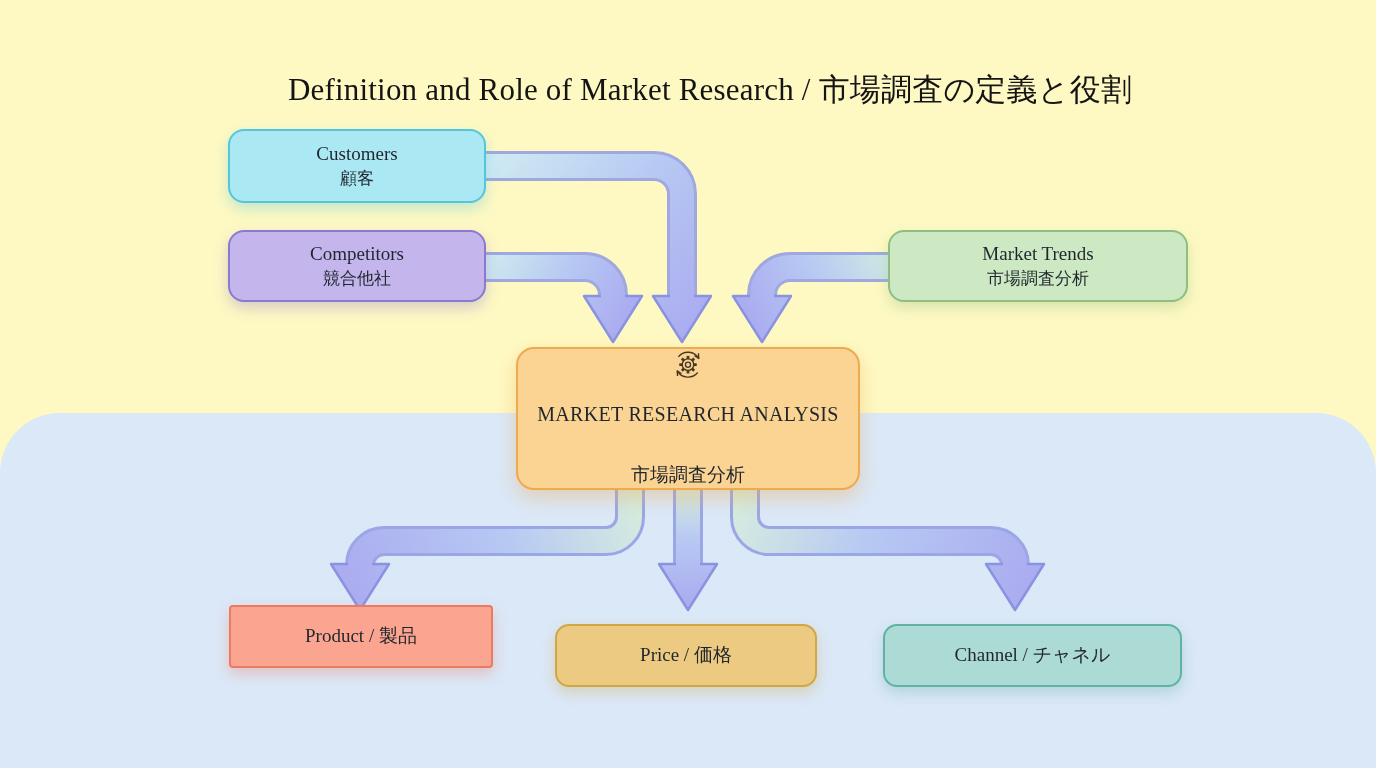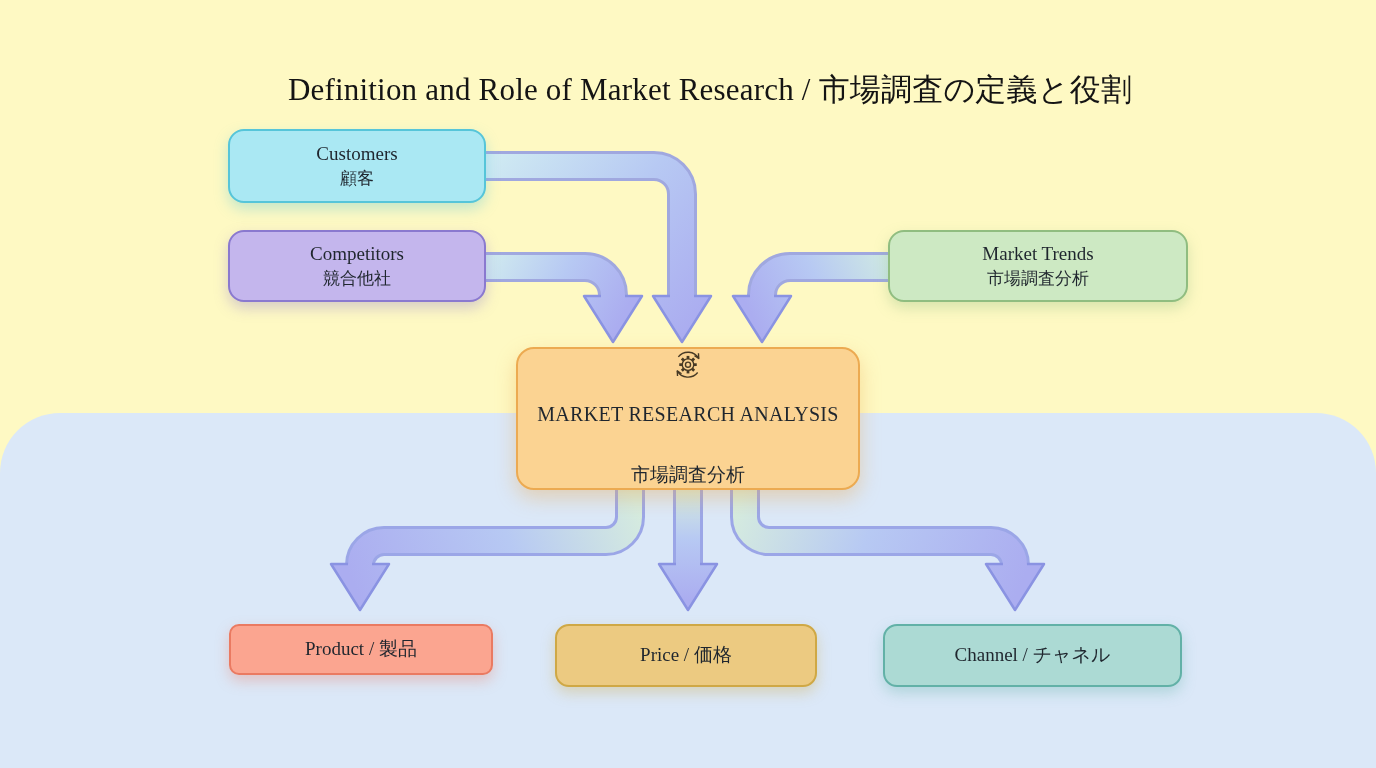--- a/index.html
+++ b/index.html
@@ -30,21 +30,21 @@
   }
   .node .l1 { font-size:19px; }
   .node .l2 { font-size:17px; margin-top:2px; }
 
   #customers     { left:228px; top:129px; width:258px; height:74px;  background:#aae8f3; border-color:#56c5d9; box-shadow:0 6px 14px rgba(86,197,217,.35); }
   #competitors   { left:228px; top:230px; width:258px; height:72px;  background:#c4b6ed; border-color:#8a79cf; box-shadow:0 6px 14px rgba(138,121,207,.35); }
   #market-trends { left:888px; top:230px; width:300px; height:72px;  background:#cde9c3; border-color:#90bd80; box-shadow:0 6px 14px rgba(144,189,128,.35);text-align:right; }
   #analysis      { left:516px; top:347px; width:344px; height:143px; background:#fbd392; border-color:#ecaa51; border-radius:18px; box-shadow:0 8px 20px rgba(236,170,81,.4); }
   #analysis .l1  { font-size:20px; letter-spacing:.3px; margin-top:19px; }
   #analysis .l2  { font-size:19px;margin-top:36px; }
-  #product       { left:229px; top:624px; width:264px; height:51px;  background:#fba590; border-color:#ea7a61; border-radius:10px; box-shadow:0 6px 14px rgba(234,122,97,.35); }
+  #product       { left:229px; top:605px; width:264px; height:63px;  background:#fba590; border-color:#ea7a61; border-radius:4px; box-shadow:0 6px 14px rgba(234,122,97,.35); }
   #price         { left:555px; top:624px; width:262px; height:63px;  background:#ecca81; border-color:#cfa845; border-radius:14px; box-shadow:0 6px 14px rgba(207,168,69,.35); }
   #channel       { left:883px; top:624px; width:299px; height:63px;  background:#acdad4; border-color:#62b1a7; border-radius:14px; box-shadow:0 6px 14px rgba(98,177,167,.35); }
   .single .l1 { font-size:19px; }
   .gear { margin-bottom:2px; }
 </style>
 </head>
 <body>
 
 <div class="stage">
 

